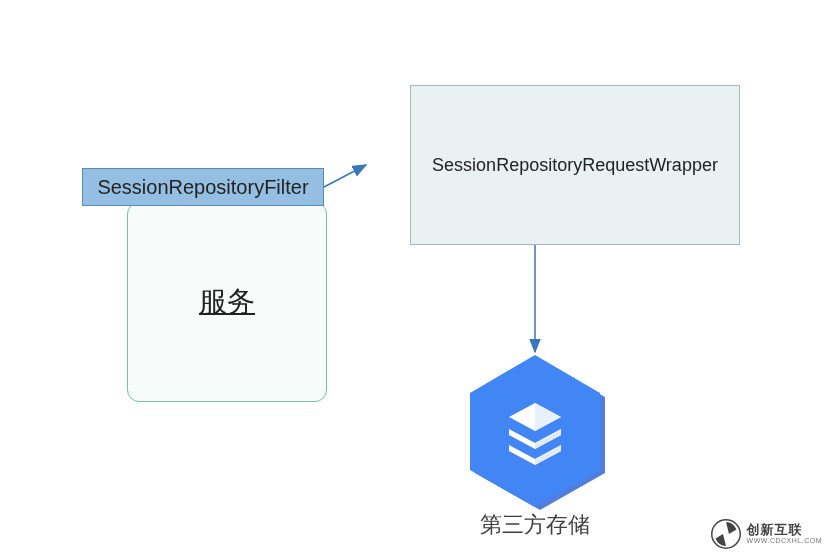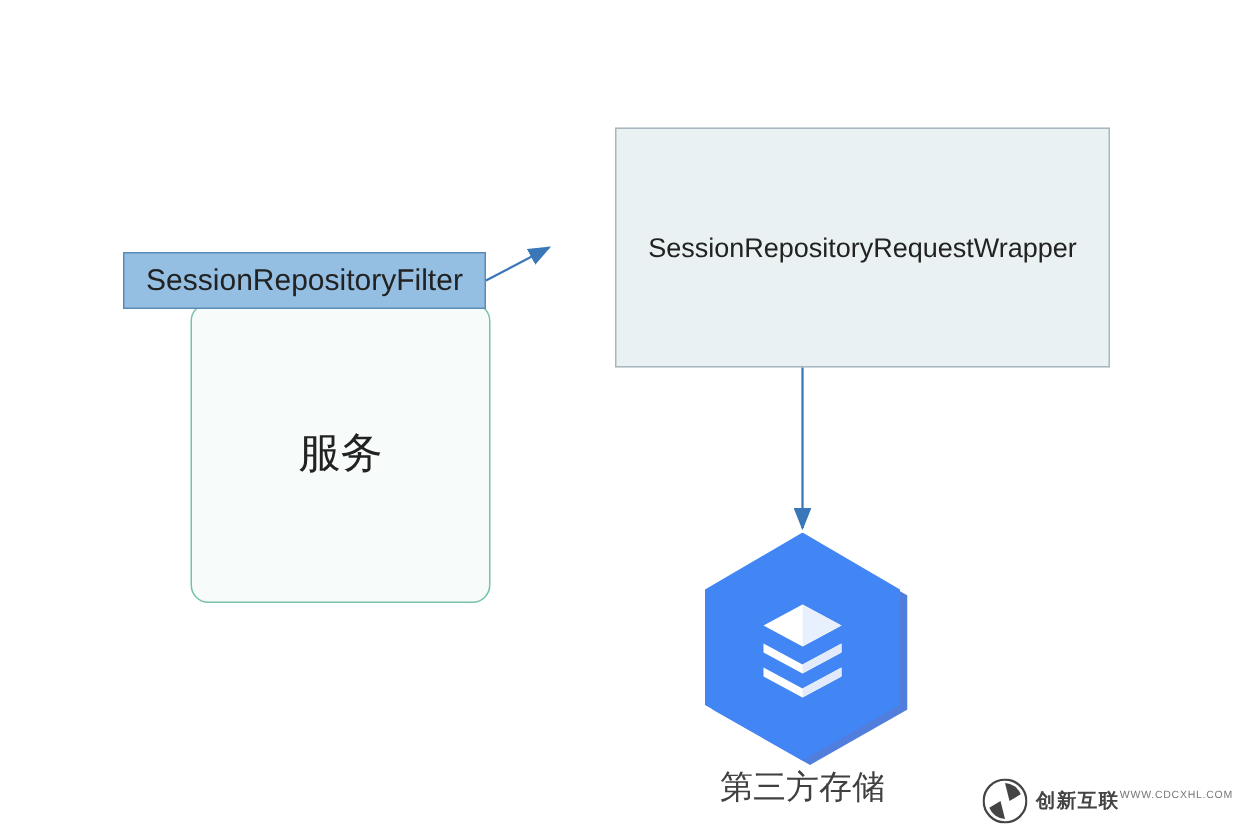--- a/index.html
+++ b/index.html
@@ -22,20 +22,21 @@
     width: 200px;
     height: 200px;
     border: 1px solid #76c2a8;
     border-radius: 12px;
     background: #f7fcfa;
     display: flex;
     align-items: center;
     justify-content: center;
     font-size: 28px;
     color: #222;
+    text-decoration: underline;
   }
   .filter-box {
     left: 82px;
     top: 168px;
     width: 242px;
     height: 38px;
     background: #94bfe2;
     border: 1px solid #5a8bb7;
     display: flex;
     align-items: center;
@@ -87,20 +88,21 @@
     display: flex;
     align-items: center;
   }
   .watermark .wm-icon {
     width: 30px;
     height: 30px;
     margin-right: 6px;
   }
   .watermark .wm-text {
     display: flex;
+    flex-direction: column;
     line-height: 1.1;
   }
   .watermark .wm-text .cn {
     font-size: 13px;
     font-weight: bold;
     color: #444;
     letter-spacing: 1px;
   }
   .watermark .wm-text .en {
     font-size: 7px;

